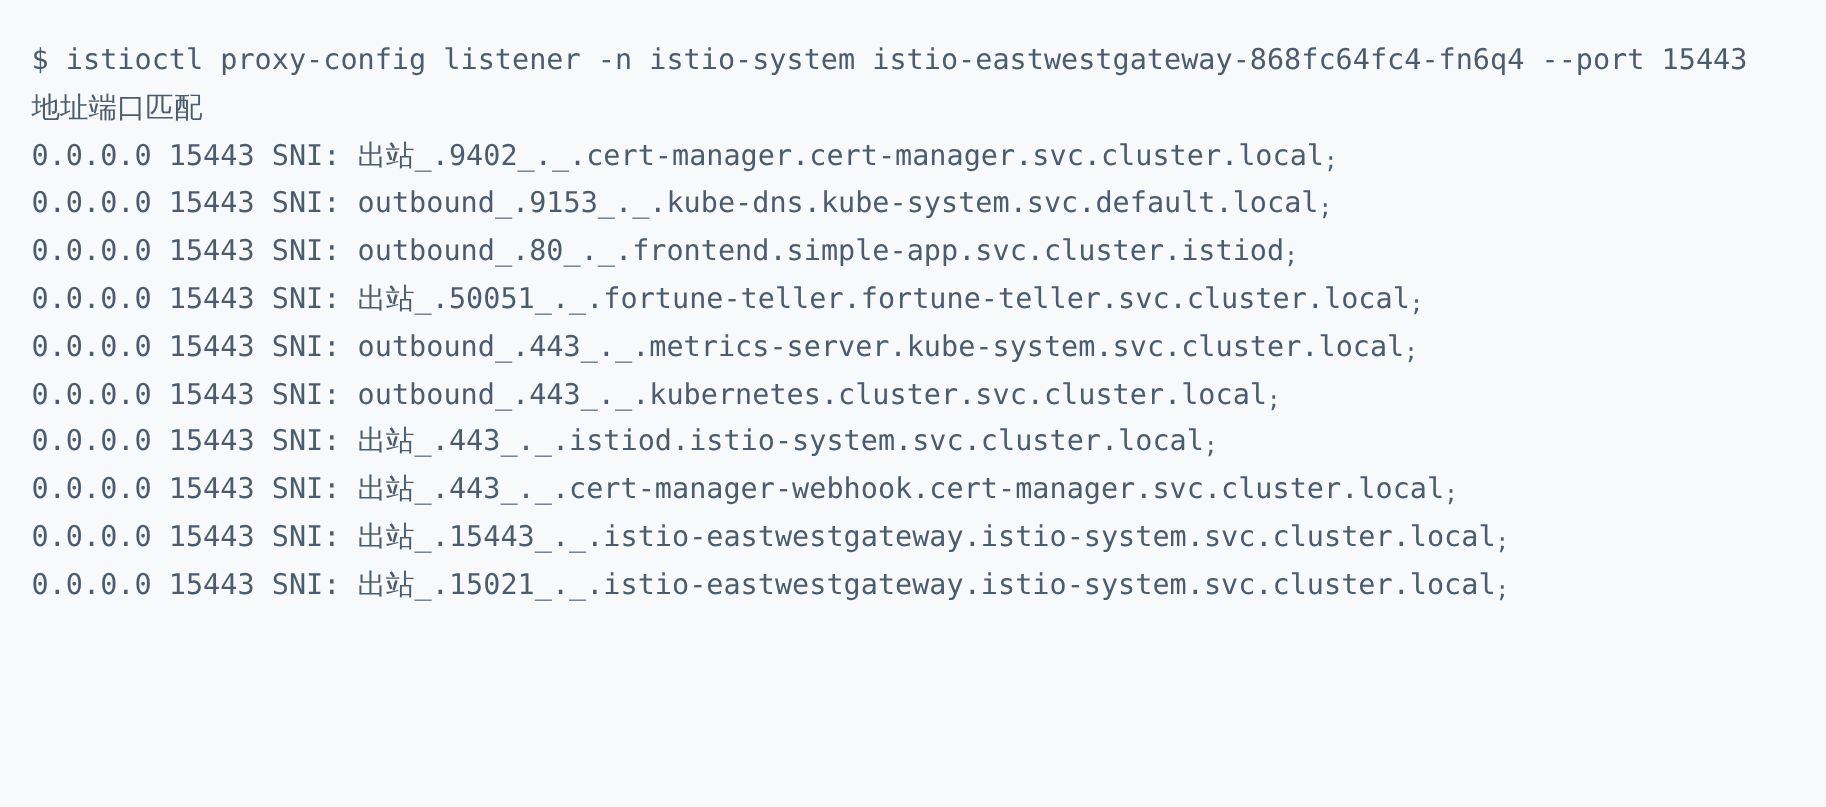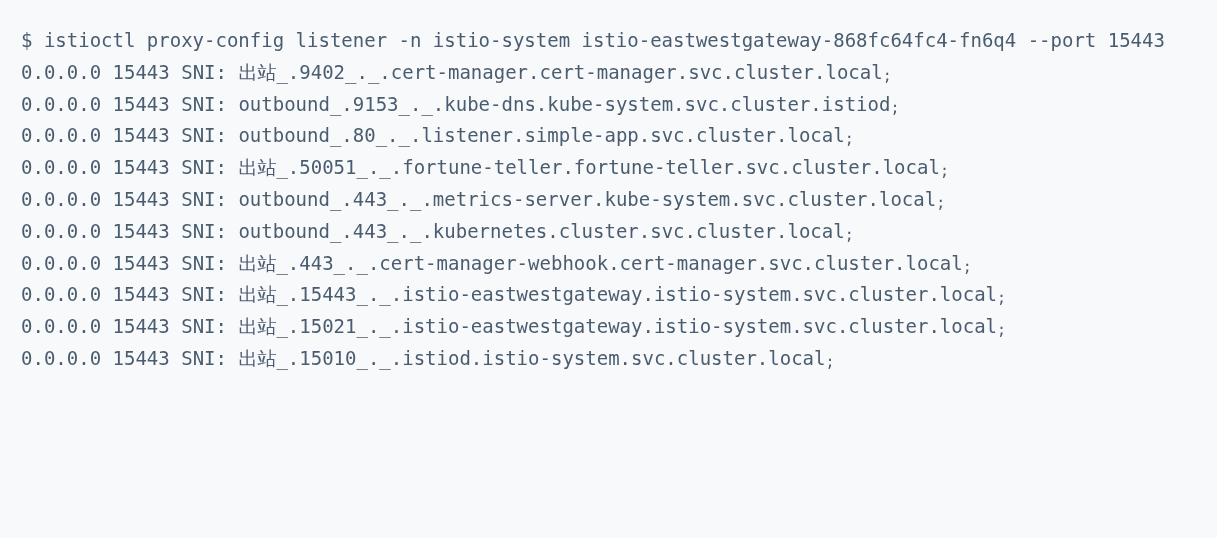--- a/index.html
+++ b/index.html
@@ -33,23 +33,24 @@
   .semi {
     font-size: 15px;
     vertical-align: -2px;
   }
 </style>
 </head>
 <body>
 
 <div class="code-block">
   <div class="line"><span>$</span> <span>istioctl proxy-config listener -n istio-system istio-eastwestgateway-868fc64fc4-fn6q4 --port 15443</span></div>
+  <div class="line cjk">地址端口匹配</div>
   <div class="line"><span>0.0.0.0</span> <span>15443</span> <span>SNI:</span> <span>出站_.9402_._.cert-manager.cert-manager.svc.cluster.local</span><span class="semi">;</span></div>
-  <div class="line"><span>0.0.0.0</span> <span>15443</span> <span>SNI:</span> <span>outbound_.9153_._.kube-dns.kube-system.svc.cluster.istiod</span><span class="semi">;</span></div>
-  <div class="line"><span>0.0.0.0</span> <span>15443</span> <span>SNI:</span> <span>outbound_.80_._.listener.simple-app.svc.cluster.local</span><span class="semi">;</span></div>
+  <div class="line"><span>0.0.0.0</span> <span>15443</span> <span>SNI:</span> <span>outbound_.9153_._.kube-dns.kube-system.svc.default.local</span><span class="semi">;</span></div>
+  <div class="line"><span>0.0.0.0</span> <span>15443</span> <span>SNI:</span> <span>outbound_.80_._.frontend.simple-app.svc.cluster.istiod</span><span class="semi">;</span></div>
   <div class="line"><span>0.0.0.0</span> <span>15443</span> <span>SNI:</span> <span>出站_.50051_._.fortune-teller.fortune-teller.svc.cluster.local</span><span class="semi">;</span></div>
   <div class="line"><span>0.0.0.0</span> <span>15443</span> <span>SNI:</span> <span>outbound_.443_._.metrics-server.kube-system.svc.cluster.local</span><span class="semi">;</span></div>
   <div class="line"><span>0.0.0.0</span> <span>15443</span> <span>SNI:</span> <span>outbound_.443_._.kubernetes.cluster.svc.cluster.local</span><span class="semi">;</span></div>
+  <div class="line"><span>0.0.0.0</span> <span>15443</span> <span>SNI:</span> <span>出站_.443_._.istiod.istio-system.svc.cluster.local</span><span class="semi">;</span></div>
   <div class="line"><span>0.0.0.0</span> <span>15443</span> <span>SNI:</span> <span>出站_.443_._.cert-manager-webhook.cert-manager.svc.cluster.local</span><span class="semi">;</span></div>
   <div class="line"><span>0.0.0.0</span> <span>15443</span> <span>SNI:</span> <span>出站_.15443_._.istio-eastwestgateway.istio-system.svc.cluster.local</span><span class="semi">;</span></div>
   <div class="line"><span>0.0.0.0</span> <span>15443</span> <span>SNI:</span> <span>出站_.15021_._.istio-eastwestgateway.istio-system.svc.cluster.local</span><span class="semi">;</span></div>
-  <div class="line"><span>0.0.0.0</span> <span>15443</span> <span>SNI:</span> <span>出站_.15010_._.istiod.istio-system.svc.cluster.local</span><span class="semi">;</span></div>
 </div>
 
 </body></html>

